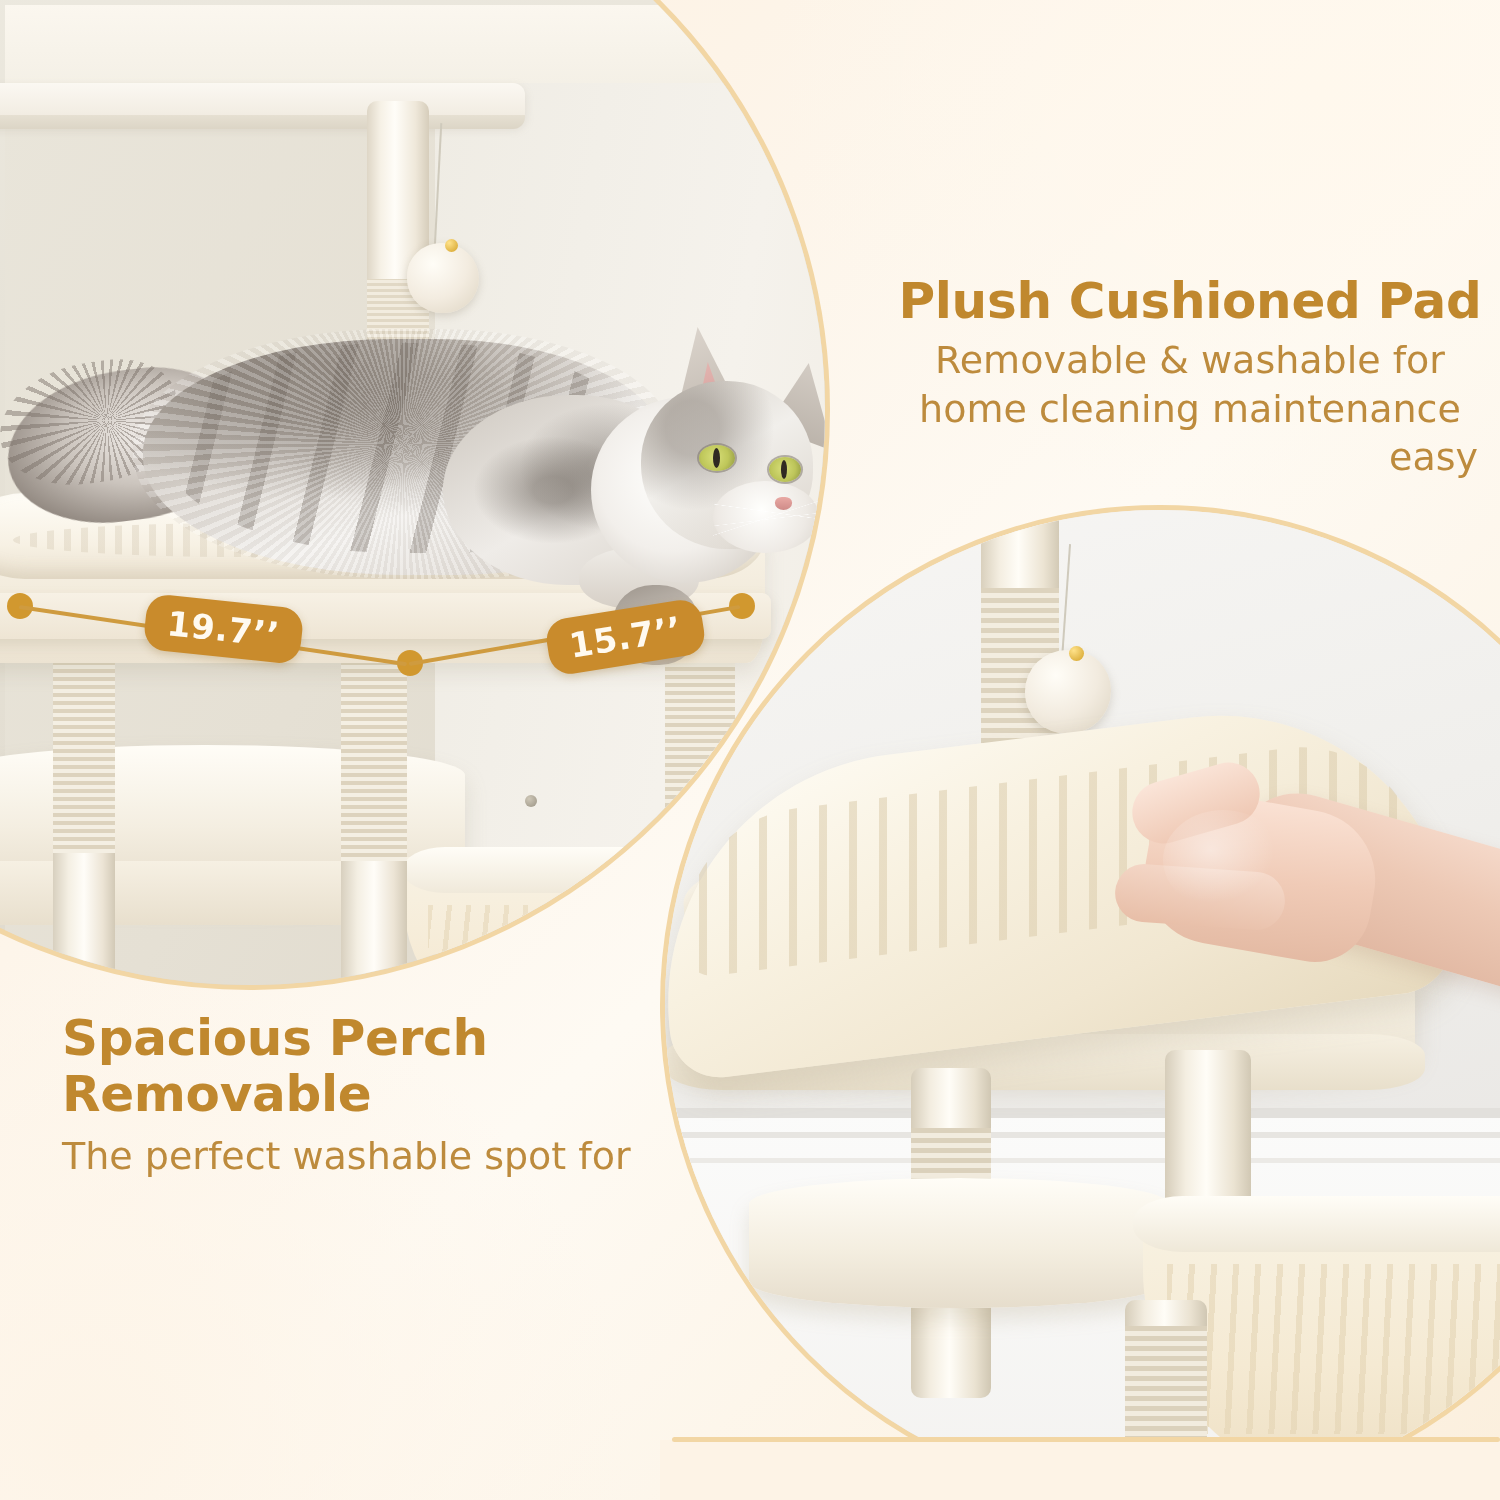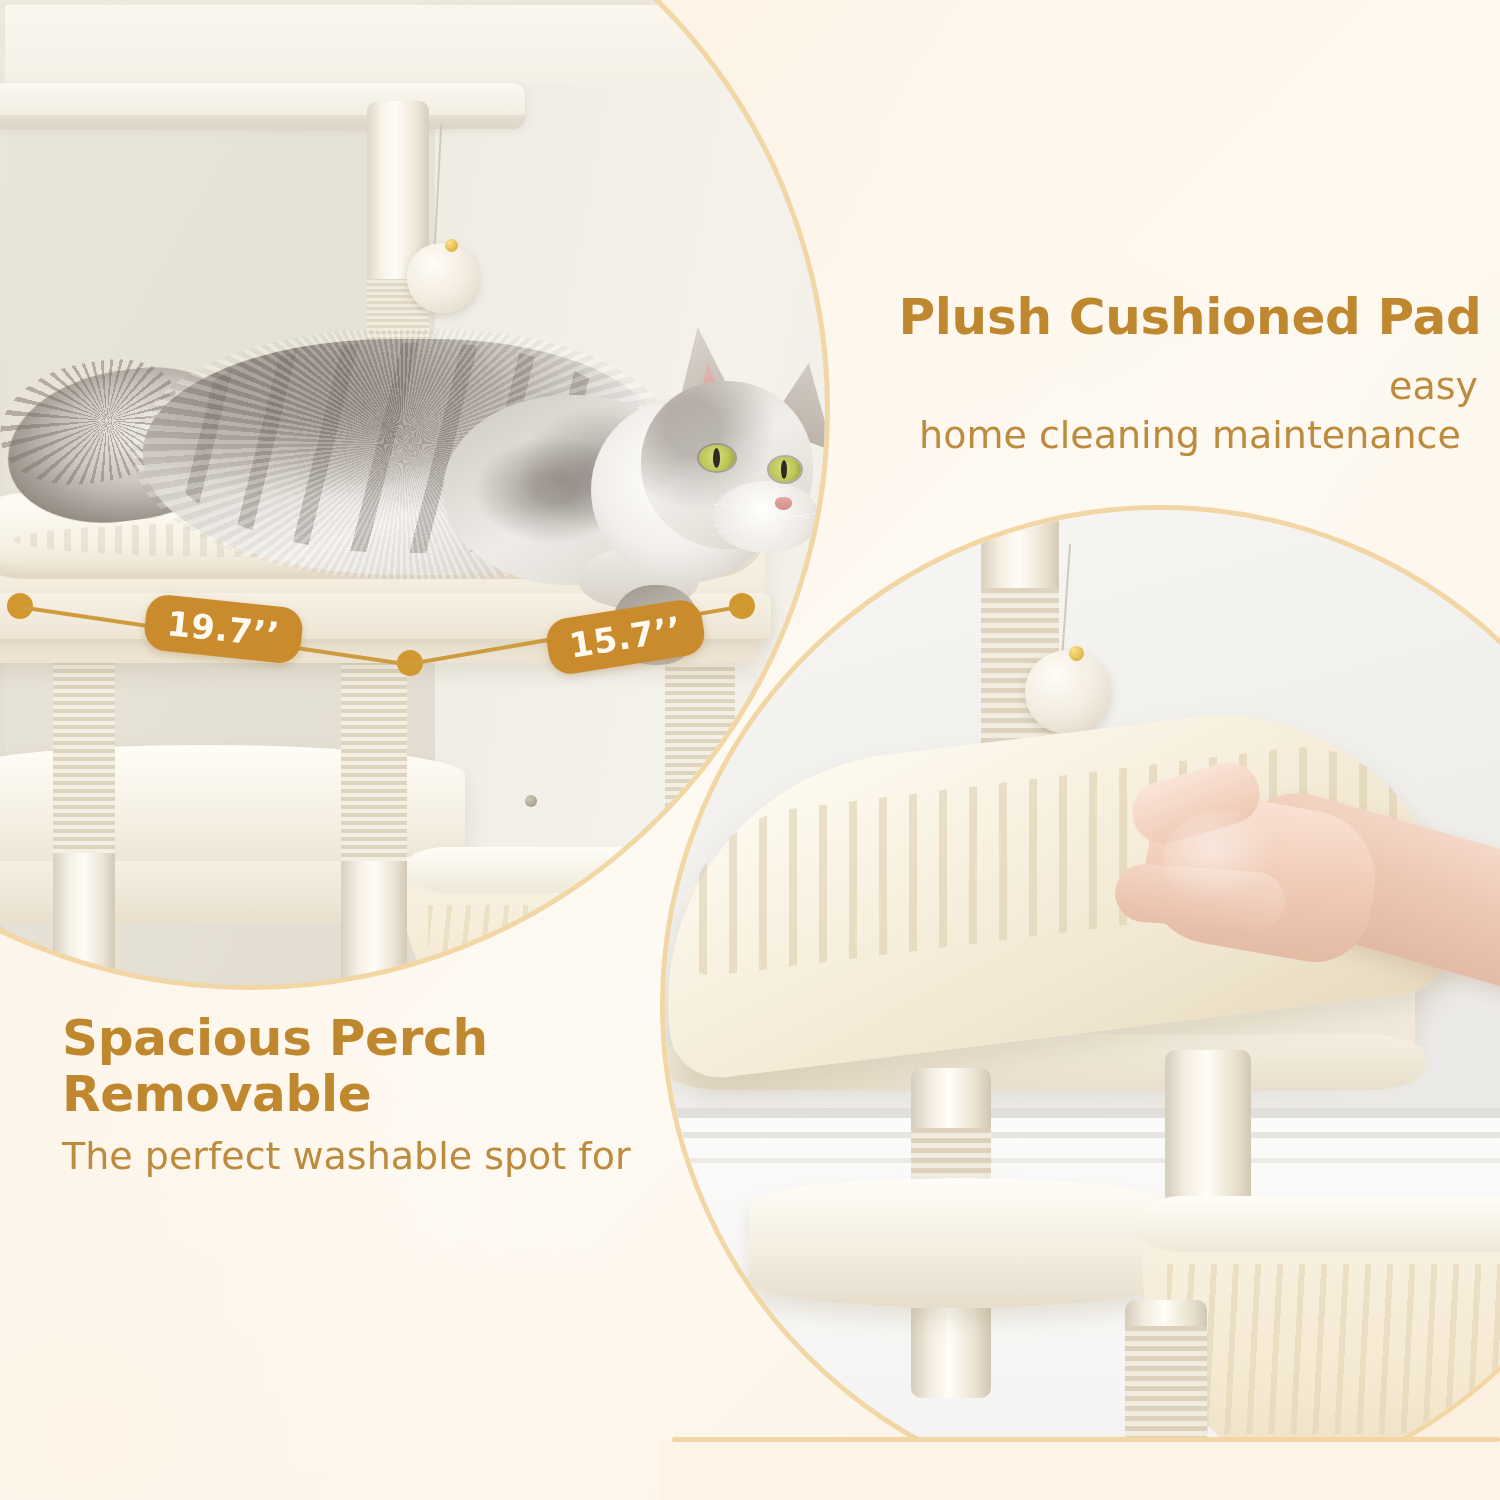--- a/index.html
+++ b/index.html
@@ -248,21 +248,21 @@
     background:linear-gradient(90deg,#d6cdba 0%,#f3ede0 24%,#fffdf7 48%,#eae2d1 80%,#d0c7b3 100%);}
   .p2-postC .sisal{position:absolute;left:0;top:26px;width:100%;height:150px;
     background:repeating-linear-gradient(0deg,#f2ecdf 0 5px,#dbd1bc 5px 10px);}
 
   
   .br-cut{position:absolute;left:660px;top:1440px;width:900px;height:70px;background:#fdf3e6;}
   .br-cutline{position:absolute;left:672px;top:1437px;width:828px;height:5px;background:#f2d6a4;border-radius:3px;}
 
   
   .txt-tr{position:absolute;left:880px;top:272px;width:620px;text-align:center;}
-  .txt-tr h2{margin:16px;font-size:50px;font-weight:700;color:#c0882e;letter-spacing:-.3px;
+  .txt-tr h2{margin:0;font-size:50px;font-weight:700;color:#c0882e;letter-spacing:-.3px;
     font-family:"DejaVu Sans", sans-serif;}
   .txt-tr p{margin:6px 0 0;font-size:38px;line-height:1.28;color:#bd8b3d;
     font-family:"DejaVu Sans", sans-serif;font-weight:400;}
   .txt-tr p .ln{display:block;}
   .txt-tr p .ln.r{text-align:right;padding-right:22px;}
 
   .txt-bl{position:absolute;left:62px;top:1010px;width:640px;}
   .txt-bl h2{margin:0;font-size:50px;font-weight:700;color:#c0882e;line-height:1.12;letter-spacing:-.3px;
     font-family:"DejaVu Sans", sans-serif;}
   .txt-bl p{margin:10px 0 0;font-size:38px;line-height:1.28;color:#bd8b3d;
@@ -378,22 +378,23 @@
           <div class="sisal"></div>
         </div>
     </div>
   </div>
   <div class="br-cut"></div>
   <div class="br-cutline"></div>
 
   <div class="txt-tr">
     <h2>Plush Cushioned Pad</h2>
     <p>
+      <span class="ln">Removable &amp; washable for</span>
+      <span class="ln">home cleaning maintenance</span>
       <span class="ln r">easy</span>
-      <span class="ln">home cleaning maintenance</span>
     </p>
   </div>
 
   <div class="txt-bl">
     <h2>
       <span class="ln">Spacious Perch</span>
       <span class="ln">Removable</span>
     </h2>
     <p>
       <span class="ln">The perfect washable spot for</span>

